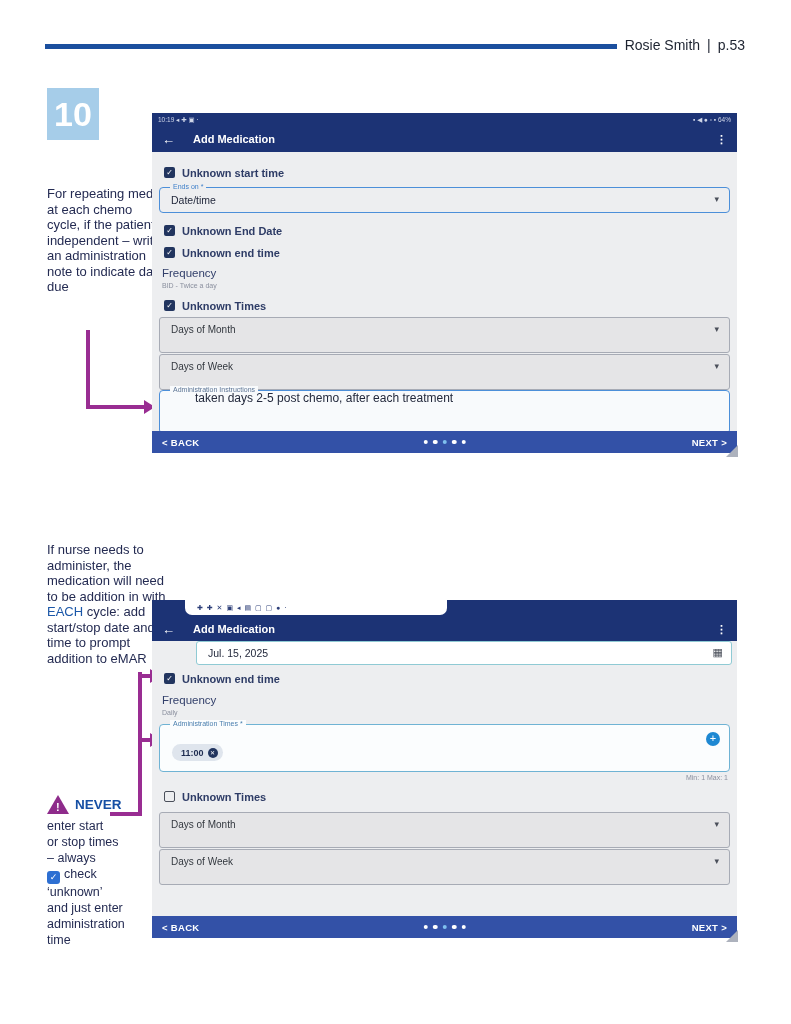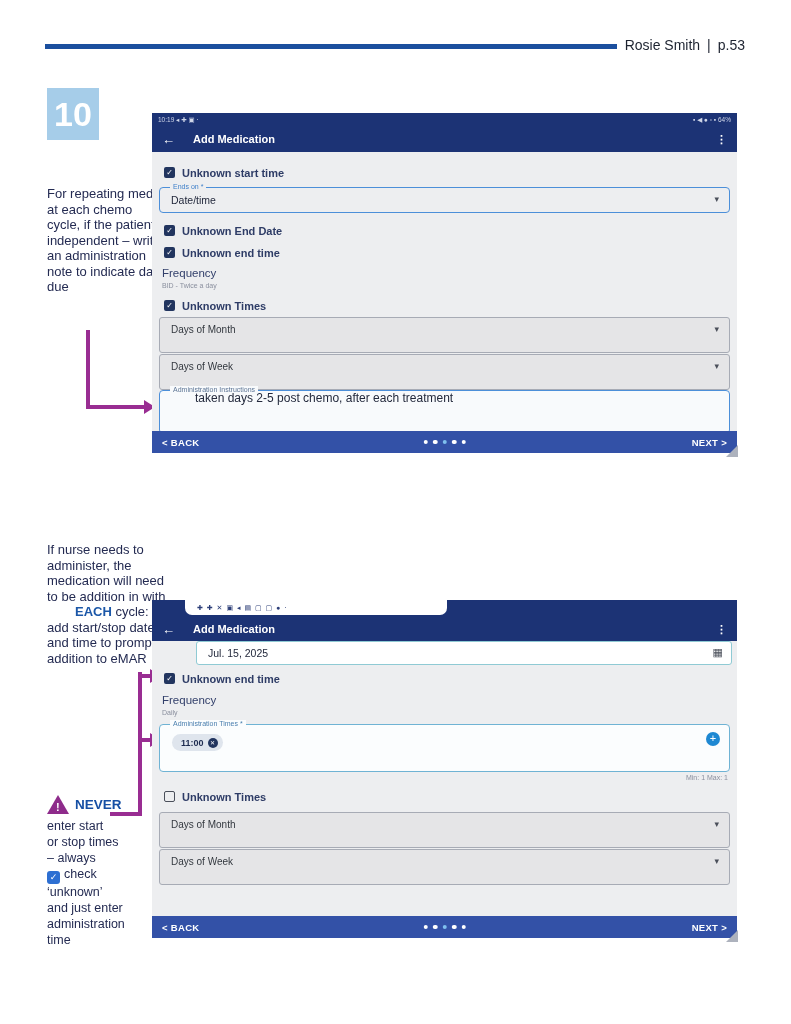--- a/index.html
+++ b/index.html
@@ -14,21 +14,21 @@
 
   
   .step-box { position:absolute; left:47px; top:88px; width:52px; height:52px; background:#A6CDE9;
               display:flex; align-items:center; justify-content:center; }
   .step-box span { color:#fff; font-size:34px; font-weight:bold; }
 
   
   .note { position:absolute; left:47px; width:122px; font-size:13px; line-height:15.5px; color:#242B52; }
   .note1 { top:186px; }
   .note2 { top:542px; }
-  .kw-blue { color:#1B57A8; font-weight:bold;margin-left:28px; }
+  .kw-blue { color:#1B57A8; font-weight:normal; }
 
   
   .warn { position:absolute; left:47px; top:795px; width:122px; font-size:12.5px; line-height:16px; color:#242B52; }
   .warn-head { display:flex; align-items:center; gap:6px; margin-bottom:4px; }
   .warn-tri { position:relative; width:0; height:0;
               border-left:11px solid transparent; border-right:11px solid transparent;
               border-bottom:19px solid #8E2B8B; }
   .warn-tri i { position:absolute; left:-2px; top:4px; color:#fff; font-style:normal;
                 font-size:11px; font-weight:bold; }
   .warn-kw { color:#164FA4; font-weight:bold; font-size:13.5px; }
@@ -89,21 +89,21 @@
           font-size:7px; color:#2C3E78; letter-spacing:1px; }
   .datef { position:absolute; left:5px; right:5px; height:24px; background:#fff;
            border:1.5px solid #8FCAD4; border-radius:3px; }
   .datef .val { position:absolute; left:11px; top:5px; font-size:10.5px; color:#23293c; }
   .datef .cal { position:absolute; right:8px; top:4px; font-size:11px; color:#4a4f5a; }
   .freq-l { position:absolute; left:10px; font-size:11.5px; color:#33406B; }
   .freq-v { position:absolute; left:10px; font-size:7px; color:#8A8F9E; }
   .otimes { position:absolute; left:7px; right:7px; height:48px; border:1.5px solid #6FB3D4;
             border-radius:4px; background:#FBFDFE; }
   .otimes .flabel { color:#4A7FAE; background:#FBFDFE; }
-  .chip { position:absolute; left:12px; top:9px; height:17px; border-radius:9px; background:#DFE5ED;
+  .chip { position:absolute; left:12px; top:19px; height:17px; border-radius:9px; background:#DFE5ED;
           display:flex; align-items:center; gap:4px; padding:0 5px 0 9px; }
   .chip .t { font-size:9px; font-weight:bold; color:#1D2B4F; }
   .chip .x { width:10px; height:10px; border-radius:50%; background:#22355F; color:#fff; font-size:6px;
              display:flex; align-items:center; justify-content:center; }
   .plusbtn { position:absolute; right:9px; top:7px; width:14px; height:14px; border-radius:50%;
              background:#1E88D2; color:#fff; font-size:11px; line-height:13px; text-align:center; }
   .hint { position:absolute; right:9px; font-size:7px; color:#8A8F9E; }
 </style>
 </head>
 <body>

